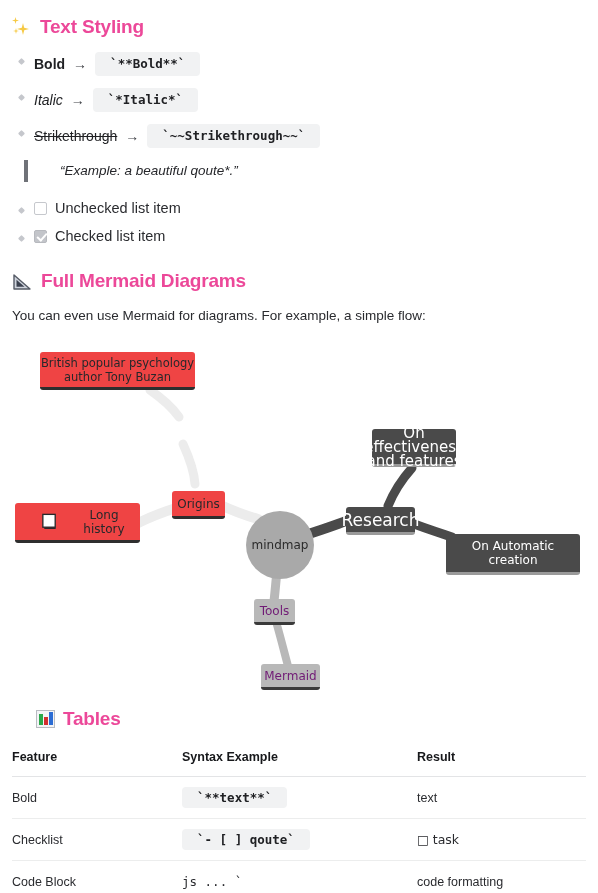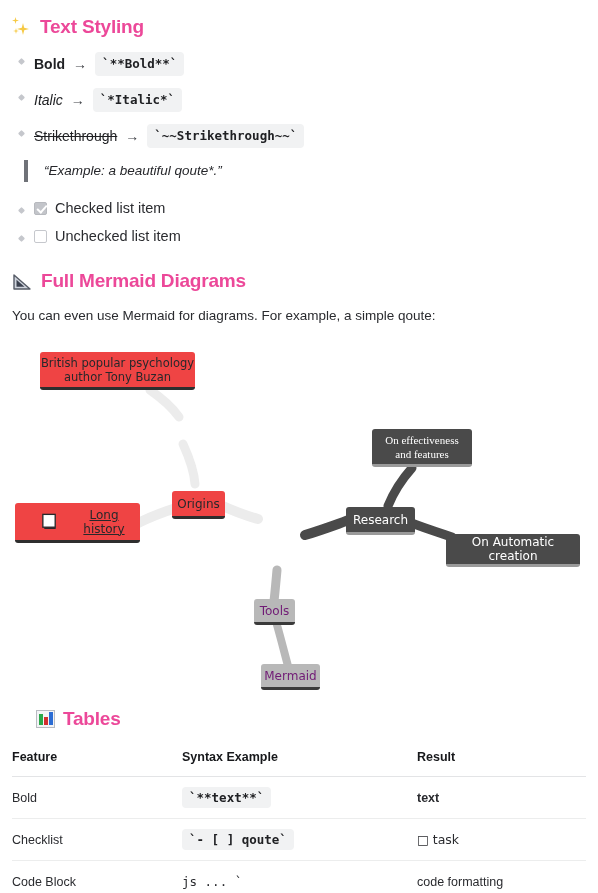--- a/index.html
+++ b/index.html
@@ -98,31 +98,31 @@
   }
   .lbl-bold { font-weight: bold; font-size: 14px; }
   .lbl-italic { font-style: italic; font-size: 14px; }
   .lbl-strike { text-decoration: line-through; font-size: 14px; }
   .arrow { margin: 0 8px; color: #3a3c41; font-size: 14px; }
 
   code.inline {
     font-family: "DejaVu Sans Mono", monospace;
     background: #f1f2f3;
     border-radius: 4px;
-    padding: 3px 7px;
+    padding: 3px 15px;
     font-size: 12.5px;
     font-weight: bold;
     color: #202124;
     white-space: pre;
   }
 
   
   .quote {
     margin: 10px 0 18px 12px;
-    padding-left: 16px;
+    padding-left: 32px;
     border-left: 4px solid #6f7278;
     font-style: italic;
     font-size: 13.5px;
     color: #26272b;
     line-height: 20px;
     min-height: 22px;
     display: flex;
     align-items: center;
   }
 
@@ -246,21 +246,21 @@
     font-size: 12.5px;
     color: #2a2b2f;
     padding: 13px 0 13px 0;
     border-bottom: 1px solid #eceded;
     vertical-align: middle;
   }
   table.md-table tr:last-child td { border-bottom: none; }
   .col-a { width: 170px; }
   .col-b { width: 235px; }
   .col-c { width: auto; }
-  .res-bold { font-weight: bold; margin-left: 23px; }
+  .res-bold { font-weight: normal; margin-left: 23px; }
   .task-res { font-size: 12.5px; }
   .sq { font-family: "DejaVu Sans", sans-serif; }
   .rawcode {
     font-family: "DejaVu Sans Mono", monospace;
     font-size: 11.5px;
     color: #3b3c40;
   }
 </style>
 </head>
 <body>
@@ -297,41 +297,41 @@
     </li>
   </ul>
 
   <div class="quote">
     <span>“Example: a beautiful qoute*.”</span>
   </div>
 
   <ul class="task-list">
     <li>
       <span class="bullet"></span>
-      <span class="cbox checked"></span>
-      <span>Checked list item</span>
+      <span class="cbox"></span>
+      <span>Unchecked list item</span>
     </li>
     <li>
       <span class="bullet"></span>
-      <span class="cbox"></span>
-      <span>Unchecked list item</span>
+      <span class="cbox checked"></span>
+      <span>Checked list item</span>
     </li>
   </ul>
 
   <h2 class="section-title" style="margin-top:26px;">
     <span class="ruler-icon">
       <svg viewBox="0 0 21 19" width="21" height="19">
         <polygon points="2,17 18,17 2,3" fill="#cfd4dd" stroke="#555b66" stroke-width="1.4" stroke-linejoin="round"></polygon>
         <polygon points="4.5,14.8 12.5,14.8 4.5,7.8" fill="#3c4250"></polygon>
       </svg>
     </span>
     <span>Full Mermaid Diagrams</span>
   </h2>
 
-  <p class="para">You can even use Mermaid for diagrams. For example, a simple qoute:</p>
+  <p class="para">You can even use Mermaid for diagrams. For example, a simple flow:</p>
 
   <div class="mermaid-wrap">
 
     <svg width="598" height="365" style="position:absolute;left:0;top:0;">
 
       <path d="M258,500 C240,495 222,487 210,481" transform="translate(0,-320)" stroke="#ececec" stroke-width="10" fill="none" stroke-linecap="round"></path>
 
       <path d="M176,489 C160,494 146,500 136,505" transform="translate(0,-320)" stroke="#ececec" stroke-width="10" fill="none" stroke-linecap="round"></path>
 
       <path d="M195,465 C194,450 188,436 183,425" transform="translate(0,-320)" stroke="#ececec" stroke-width="9" fill="none" stroke-linecap="round"></path>
@@ -352,41 +352,44 @@
     <div class="mnode light" style="left:40px; top:13px; width:155px; height:38px; font-size:11.5px;">
       <span>British popular psychology
 author Tony Buzan</span>
     </div>
 
 
     <div class="mnode light" style="left:172px; top:152px; width:53px; height:28px; font-size:12px;">
       <span>Origins</span>
     </div>
 
-    <div class="mnode light" style="left:15px; top:164px; width:125px; height:40px; font-size:12px; justify-content:flex-start; padding-left:25px;text-decoration:underline;">
+    <div class="mnode light" style="left:15px; top:164px; width:125px; height:40px; font-size:12px; justify-content:flex-start; padding-left:25px;">
       <span class="bookicon">
         <svg viewBox="0 0 20 20" width="19" height="19">
           <rect x="3" y="2.5" width="13" height="13.5" fill="#ffffff" stroke="#27282b" stroke-width="1.4"></rect>
           <path d="M4.5 17.2 H16.5" stroke="#27282b" stroke-width="1.4" fill="none"></path>
         </svg>
       </span>
       <span>Long history</span>
     </div>
 
-
-    <div class="mnode dark" style="left:372px; top:90px; width:100px; height:38px; font-size:11px;font-family:Liberation Serif, serif;">
+    <div class="mnode circle" style="left:246px; top:492px; width:68px; height:68px; font-size:12px; top:172px;">
+      <span>mindmap</span>
+    </div>
+
+    <div class="mnode dark" style="left:372px; top:90px; width:84px; height:38px; font-size:15px;">
       <span>On effectiveness
 and features</span>
     </div>
 
-    <div class="mnode dark" style="left:346px; top:168px; width:69px; height:28px; font-size:12px;">
+    <div class="mnode dark" style="left:346px; top:168px; width:69px; height:28px; font-size:17px;">
       <span>Research</span>
     </div>
 
-    <div class="mnode dark" style="left:446px; top:195px; width:134px; height:33px; font-size:12px;">
+    <div class="mnode dark" style="left:446px; top:195px; width:134px; height:41px; font-size:12px;">
       <span>On Automatic creation</span>
     </div>
 
     <div class="mnode mid" style="left:254px; top:260px; width:41px; height:26px; font-size:12px;">
       <span>Tools</span>
     </div>
 
     <div class="mnode mid" style="left:261px; top:325px; width:59px; height:26px; font-size:12px;">
       <span>Mermaid</span>
     </div>

